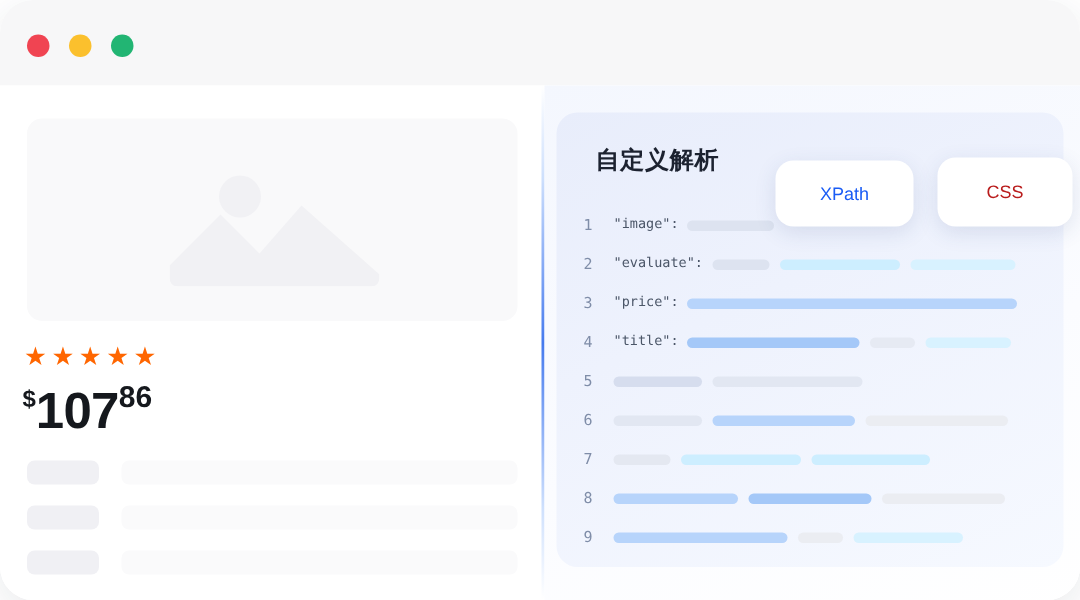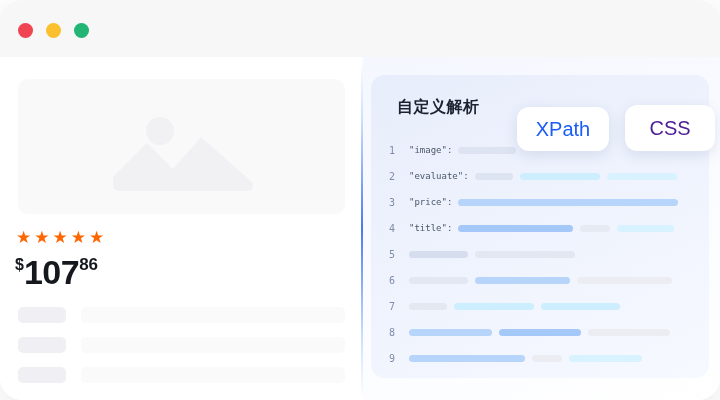--- a/index.html
+++ b/index.html
@@ -122,21 +122,21 @@
     font-size: 16px;
     font-weight: 700;
     vertical-align: 14px;
   }
   .price .main {
     font-size: 34px;
     font-weight: 700;
     letter-spacing: -0.5px;
   }
   .price .cents {
-    font-size: 17px;
+    font-size: 20px;
     font-weight: 700;
     vertical-align: 14px;
   }
 
   .skeleton-rows {
     position: absolute;
     left: 18px;
     top: 250px;
     width: 327px;
   }
@@ -246,21 +246,21 @@
   
   .sel-btn {
     position: absolute;
     background: #ffffff;
     border-radius: 12px;
     box-shadow: 0 4px 14px rgba(47, 70, 120, 0.13);
     display: flex;
     align-items: center;
     justify-content: center;
     color: #1a5cf5;
-    font-size: 20px;
+    font-size: 12px;
     font-weight: 400;
   }
   .btn-xpath {
     left: 517px;
     top: 50px;
     width: 92px;
     height: 44px;
   }
   .btn-css {
     left: 625px;
@@ -399,16 +399,16 @@
                 <div class="bar" style="width: 116px; background: rgb(183, 212, 251);"></div>
                 <div class="bar" style="width: 30px; background: rgb(235, 237, 242);"></div>
                 <div class="bar" style="width: 73px; background: rgb(216, 242, 255);"></div>
               </div>
             </div>
           </div>
       </div>
     </div>
 
     <div class="sel-btn btn-xpath" style="color: rgb(26, 92, 245);">XPath</div>
-    <div class="sel-btn btn-css" style="color: #4c1d95;">CSS</div>
+    <div class="sel-btn btn-css" style="color: #b91c1c;">CSS</div>
 
   </div>
 </div>
 
 </body></html>

